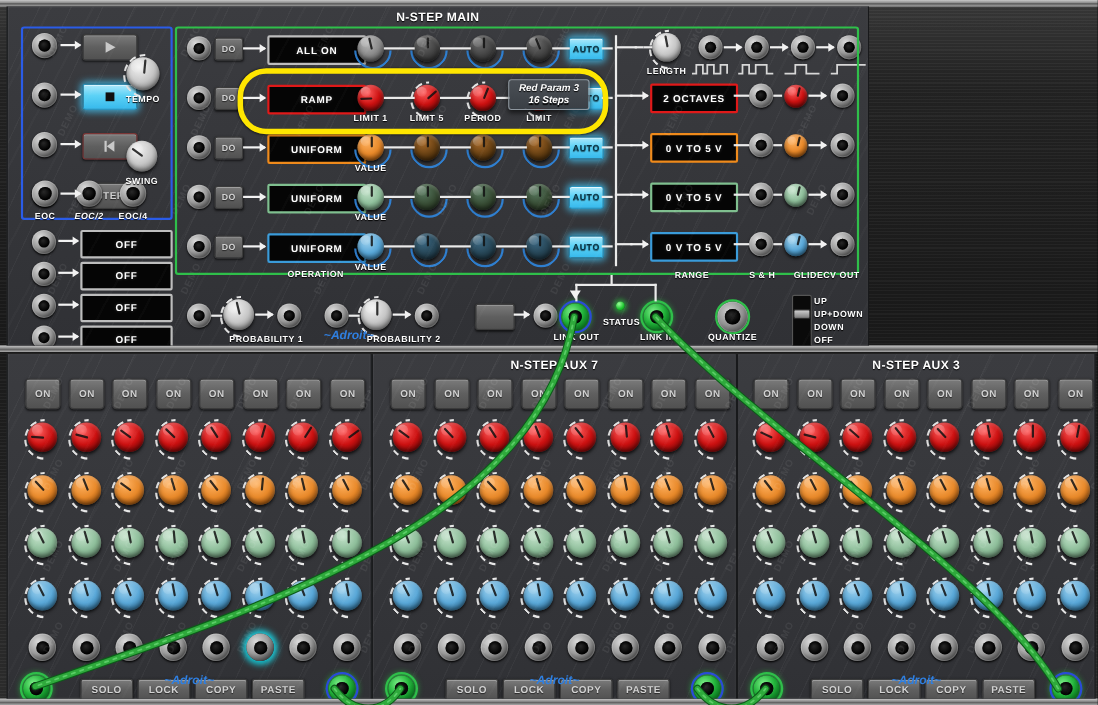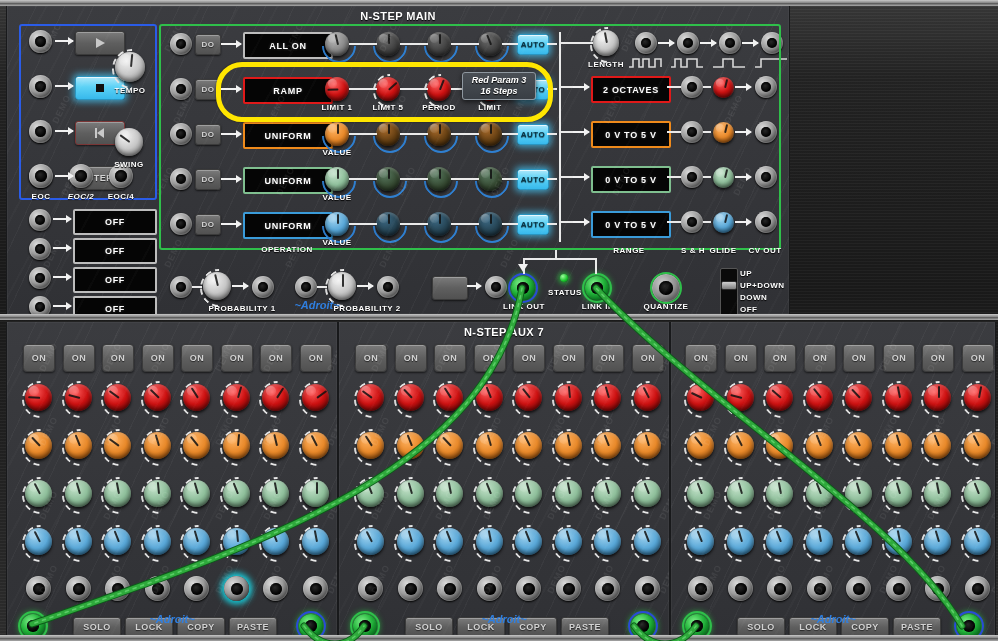--- a/index.html
+++ b/index.html
@@ -557,21 +557,21 @@
       <div class="knob" style="left: 706px; top: 206px; width: 21px; height: 21px; background: radial-gradient(circle at 38% 30%, rgb(159, 210, 238), rgb(90, 168, 216) 48%, rgb(47, 110, 150) 82%, rgb(22, 58, 80) 100%);">
         <div class="gloss"></div>
         <div class="ptr" style="transform: rotate(13.5deg);"></div>
       </div>
       <div class="arrow" style="left: 728px; top: 215px; width: 16px;"></div>
       <div class="jack" style="left: 748px; top: 205px; width: 22px; height: 22px;">
         <i></i>
       </div>
       <div class="lbl" style="left: 584px; top: 240px; width: 76px;">RANGE</div>
       <div class="lbl" style="left: 664px; top: 240px; width: 44px;">S &amp; H</div>
-      <div class="lbl" style="left: 694px; top: 240px; width: 44px;">GLIDE</div>
+      <div class="lbl" style="left: 694px; top: 240px; width: 44px; padding-left: 12px;">GLIDE</div>
       <div class="lbl" style="left: 736px; top: 240px; width: 44px;">CV OUT</div>
       <div class="wire" style="left: 552px; top: 36px; width: 0px; height: 2px;"></div>
       <div class="wire" style="left: 552px; top: 26px; width: 2px; height: 210px;"></div>
       <div class="wire" style="left: 552px; top: 236px; width: 2px; height: 0px;"></div>
       <div class="wire" style="left: 552px; top: 80px; width: 16px; height: 2px;"></div>
       <div class="wire" style="left: 552px; top: 125px; width: 16px; height: 2px;"></div>
       <div class="wire" style="left: 552px; top: 170px; width: 16px; height: 2px;"></div>
       <div class="wire" style="left: 552px; top: 215px; width: 16px; height: 2px;"></div>
       <div class="wire" style="left: 552px; top: 36px; width: 20px; height: 2px;"></div>
       <div class="jack" style="left: 163px; top: 270px; width: 22px; height: 22px;">
@@ -1087,20 +1087,21 @@
       </div>
       <div class="btn dim" style="left: 66px; top: 295px; width: 46px; height: 18px;">SOLO</div>
       <div class="btn dim" style="left: 118px; top: 295px; width: 46px; height: 18px;">LOCK</div>
       <div class="btn dim" style="left: 170px; top: 295px; width: 46px; height: 18px;">COPY</div>
       <div class="btn dim" style="left: 222px; top: 295px; width: 46px; height: 18px;">PASTE</div>
       <div class="jack lit-green ring-blue" style="left: 292px; top: 292px; width: 24px; height: 24px;">
         <i></i>
       </div>
     </div>
   <div class="panel" id="aux3" style="left:670px;top:322px;width:324px;height:313px;">
+    <div class="ptitle">N-STEP AUX 3</div>
     <div class="brand" style="bottom:10px;left:0;right:0;">~Adroit~</div>
   <div class="demo" style="left: 26px; top: 30px;">DEMO</div>
       <div class="demo" style="left: 90px; top: 30px;">DEMO</div>
       <div class="demo" style="left: 138px; top: 30px;">DEMO</div>
       <div class="demo" style="left: 202px; top: 30px;">DEMO</div>
       <div class="demo" style="left: 250px; top: 30px;">DEMO</div>
       <div class="demo" style="left: 314px; top: 30px;">DEMO</div>
       <div class="demo" style="left: 26px; top: 104px;">DEMO</div>
       <div class="demo" style="left: 90px; top: 104px;">DEMO</div>
       <div class="demo" style="left: 138px; top: 104px;">DEMO</div>

